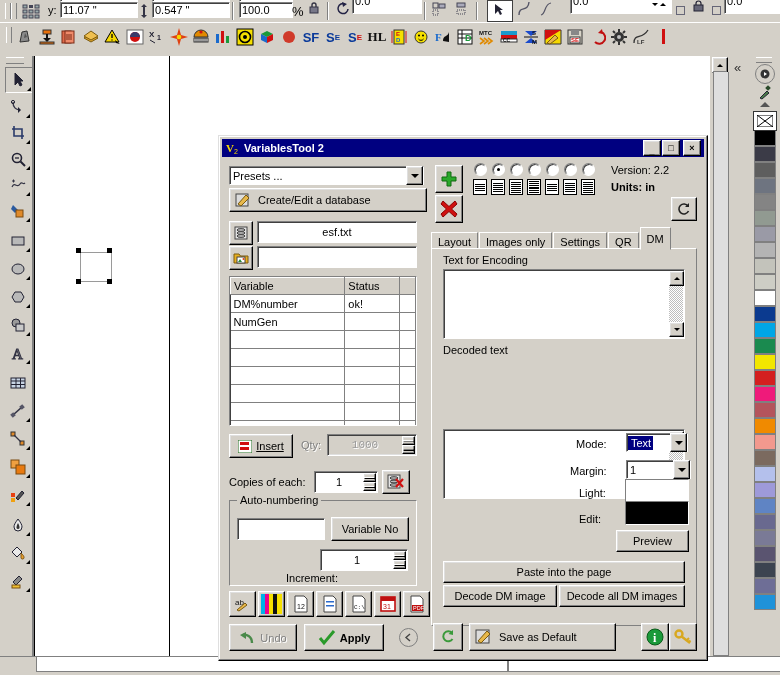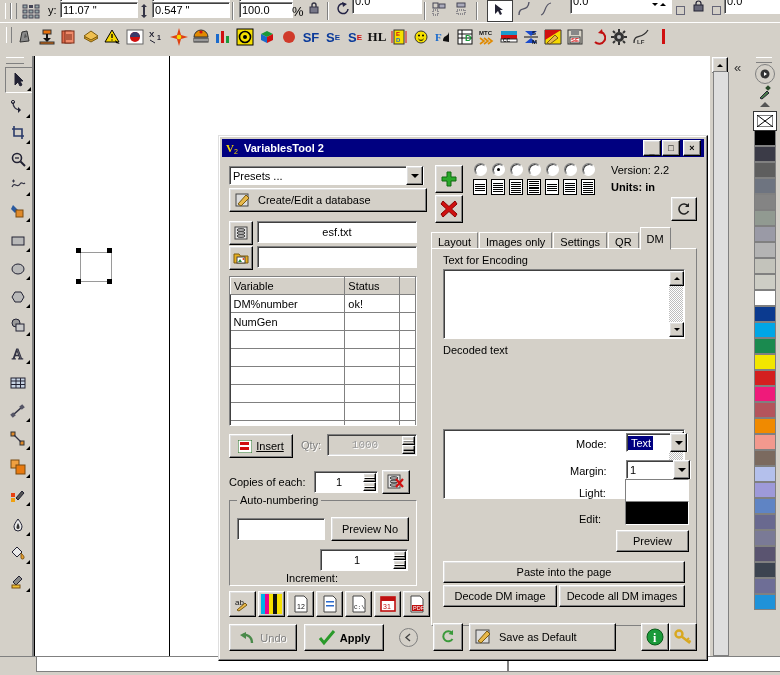--- a/index.html
+++ b/index.html
@@ -756,21 +756,21 @@
         <ellipse cx="7" cy="11" rx="4" ry="1.3" fill="#bbb" stroke="#444"></ellipse>
         <path d="M9 5 L16 13 M16 5 L9 13" stroke="#d01010" stroke-width="2.2"></path>
       </svg>
     </div>
 
     <div class="grp" style="left:10px;top:364px;width:186px;height:84px;"></div>
     <div class="grplabel" style="left:18px;top:358px;">Auto-numbering</div>
 
     <div class="abs field" style="left:18px;top:382px;width:86px;height:20px;"></div>
     <div class="btn abs" style="left:112px;top:381px;width:76px;height:22px;">
-      <span>Preview No</span>
+      <span>Variable No</span>
     </div>
     <div class="abs lbl" style="left:32px;top:436px;margin-left:35px;">Increment:</div>
     <div class="abs field" style="left:101px;top:413px;width:86px;height:20px;">
       <div style="text-align:center;line-height:20px;margin-right:14px;">1</div>
       <div class="spin">
           <div>
             <div class="tri-u"></div>
           </div>
           <div>
             <div class="tri-dn"></div>

